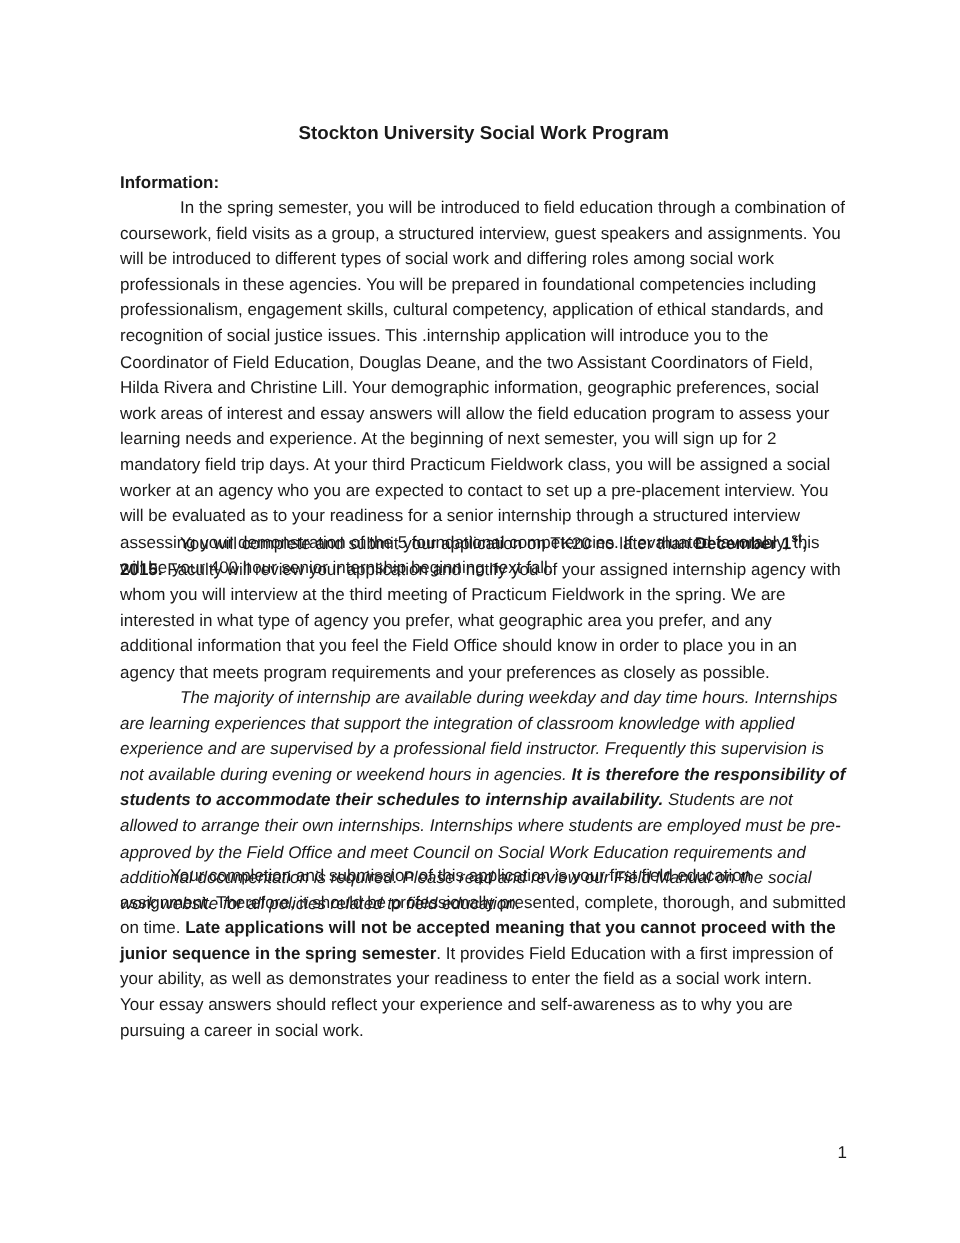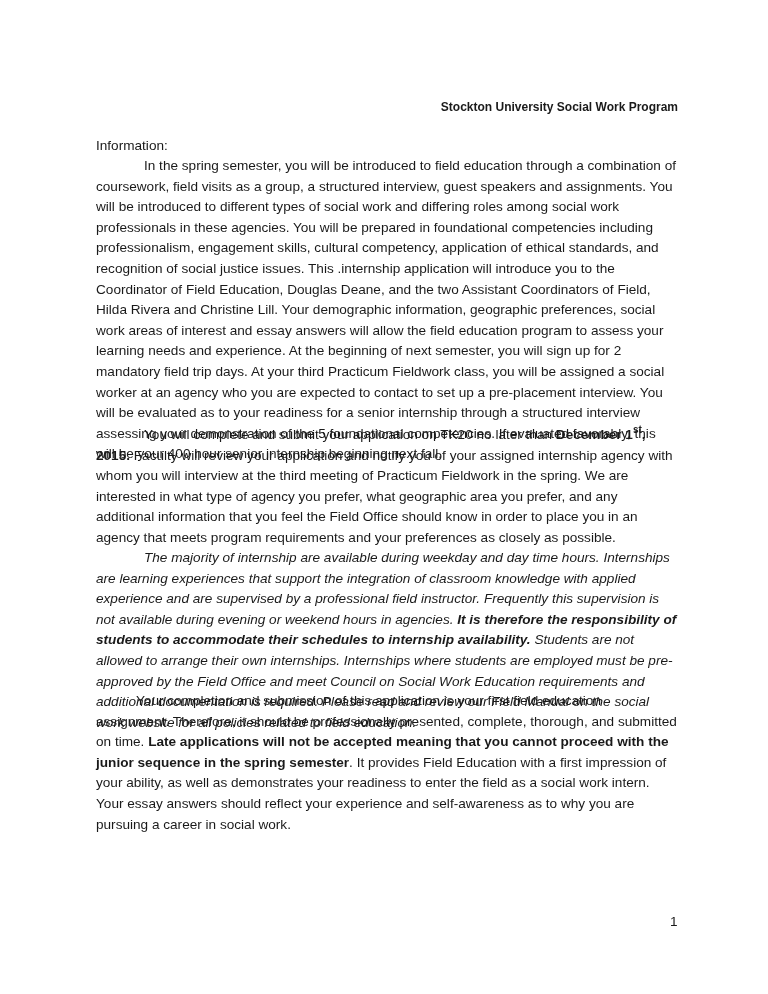--- a/index.html
+++ b/index.html
@@ -2,22 +2,22 @@
 <html><head>
 <meta charset="utf-8">
 <style>
   html, body { margin: 0; padding: 0; background: #ffffff; }
   body {
     width: 768px; height: 994px; position: relative; overflow: hidden;
     font-family: "Liberation Sans", "DejaVu Sans", sans-serif;
     color: #1a1a1a;
   }
   .page { position: absolute; left: 96px; top: 0; width: 582px; }
-  .title-block { position: absolute; top: 97px; left: 0; width: 582px; text-align: right; font-weight: bold; font-size: 12px; line-height: 20px; }
-  .section-label { position: absolute; top: 138px; left: 0; font-weight: normal; font-size: 13.6px; }
+  .title-block { position: absolute; top: 97px; left: 0; width: 582px; text-align: center; font-weight: bold; font-size: 15px; line-height: 20px; }
+  .section-label { position: absolute; top: 138px; left: 0; font-weight: bold; font-size: 13.6px; }
   .para { position: absolute; left: 0; width: 582px; font-size: 13.6px; line-height: 20.6px; text-align: left; }
   .para .indent { display: inline-block; width: 48px; }
   .p1 { top: 156px; }
   .p2 { top: 425px; }
   .p3 { top: 548px; font-style: italic; }
   .p4 { top: 691px; }
   b { font-weight: bold; }
   sup { font-size: 10px; line-height: 0; }
   .page-num { position: absolute; left: 670px; top: 914px; font-size: 13.6px; }
 </style>

